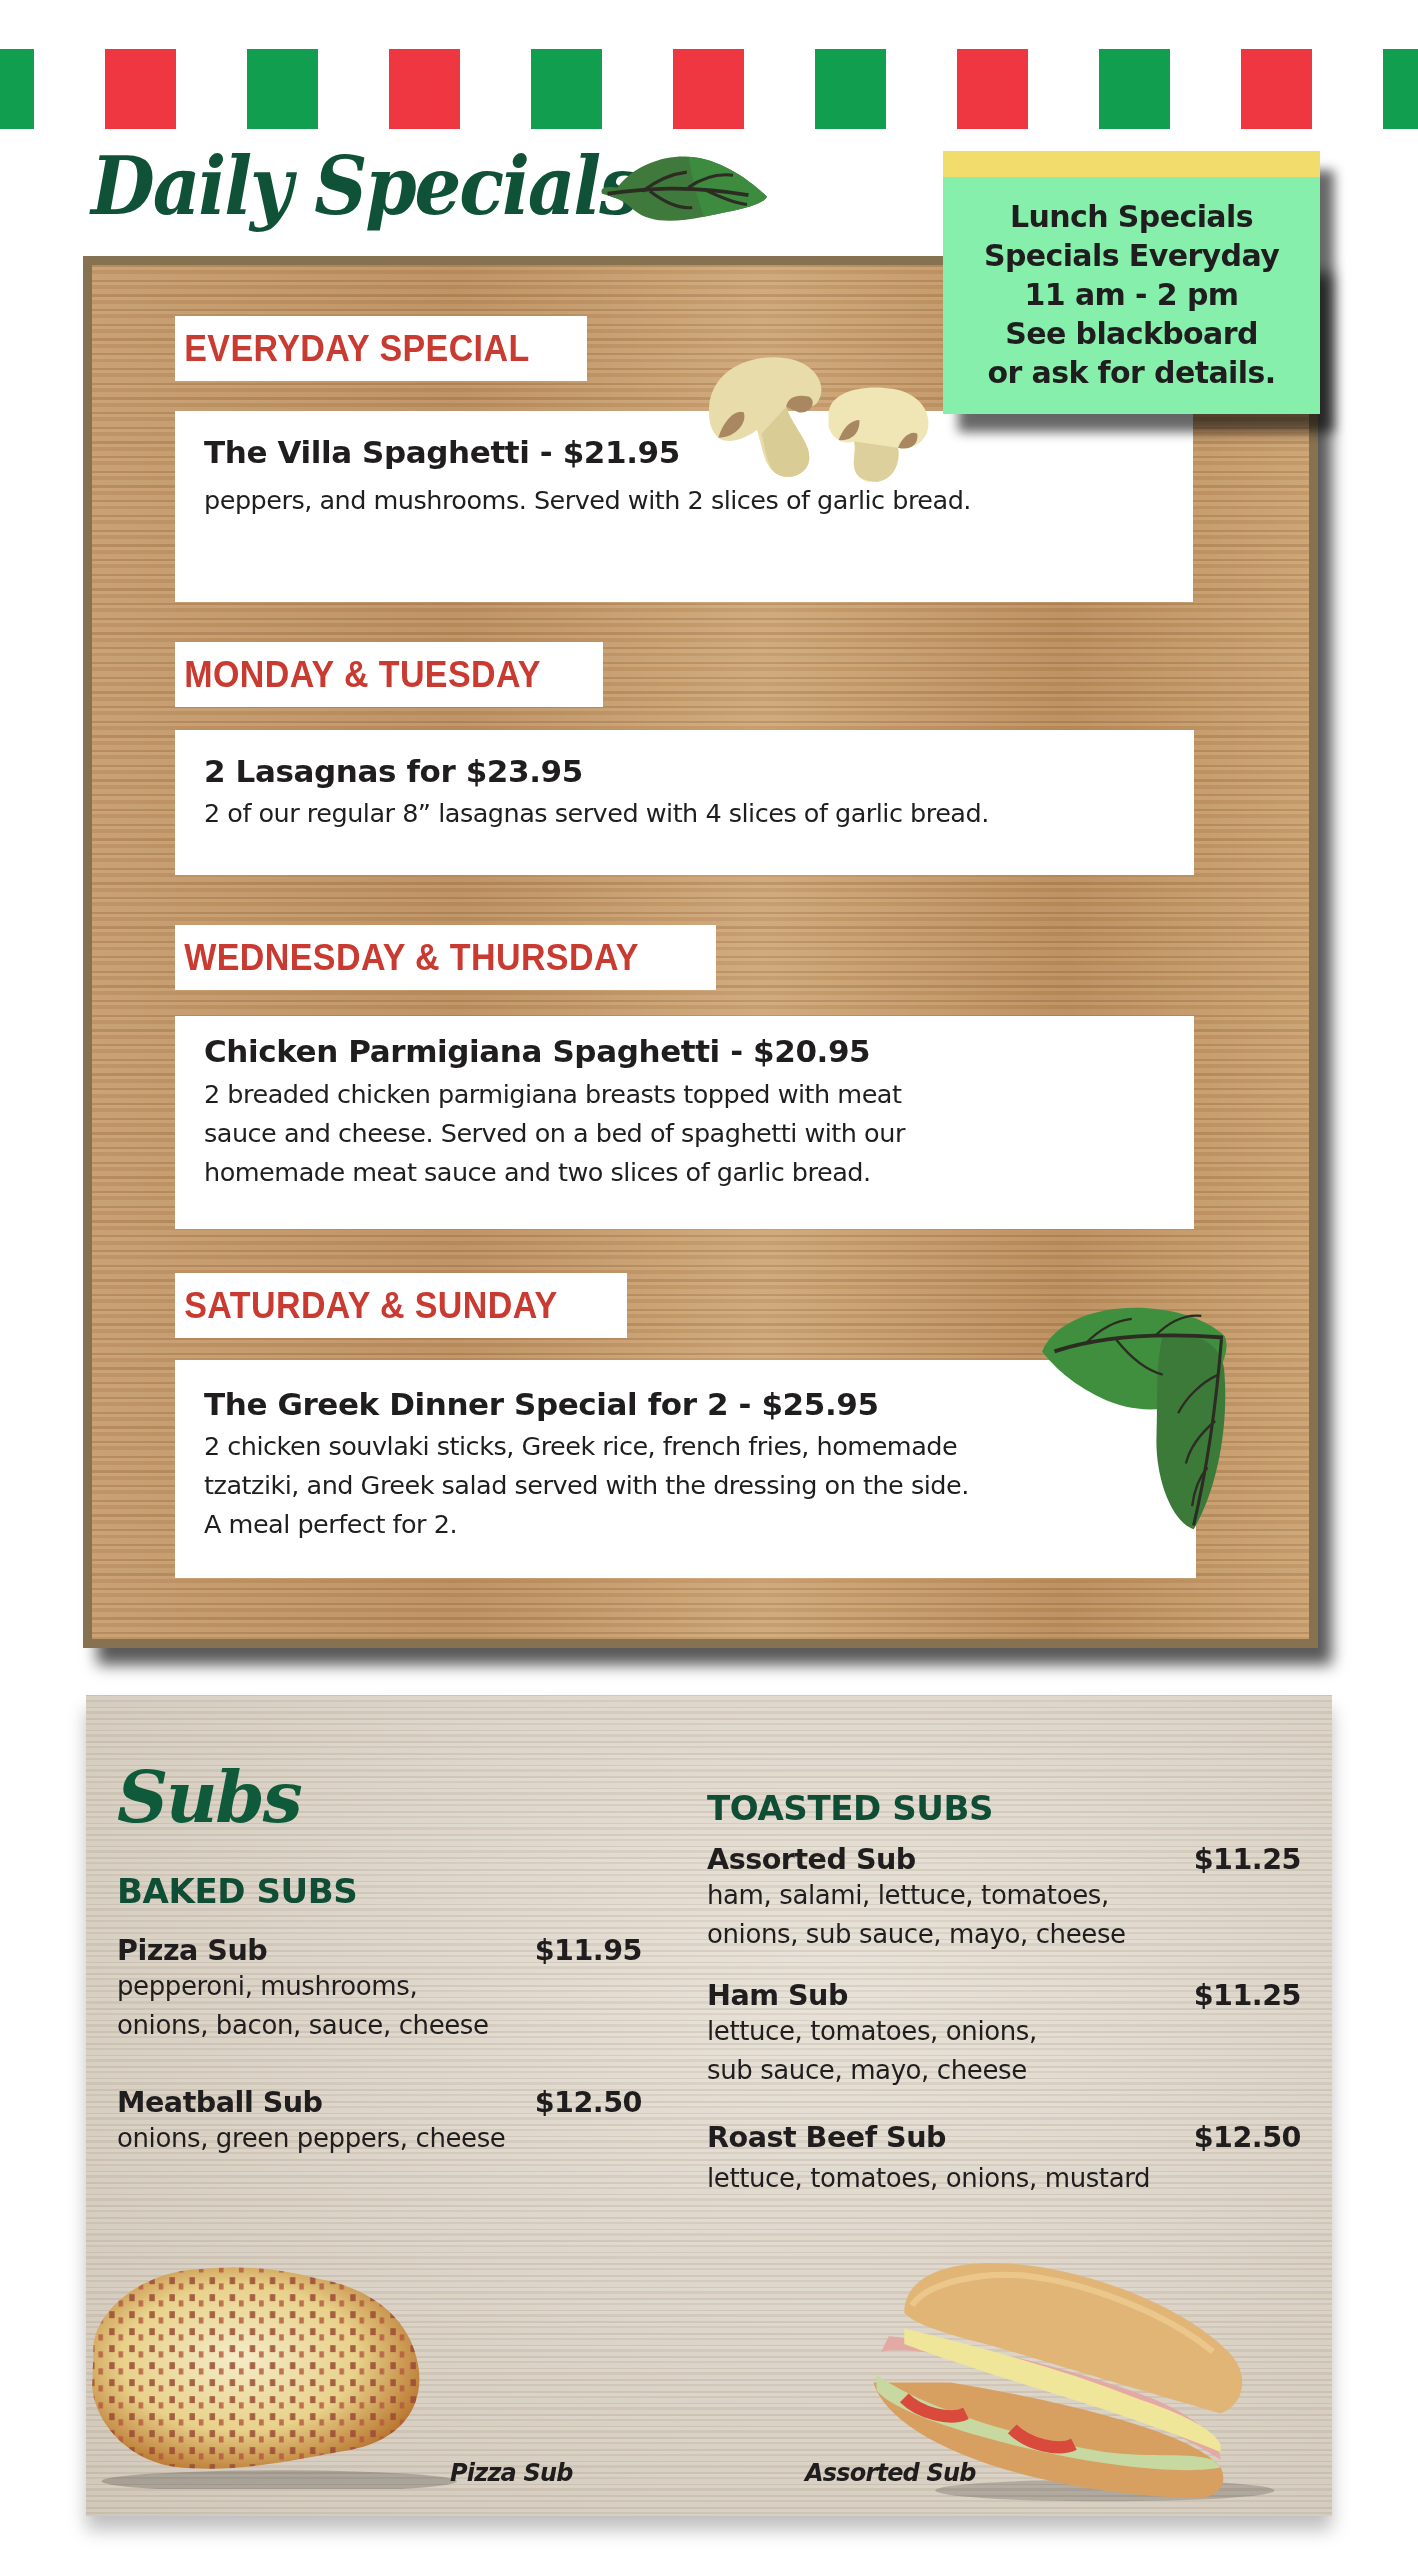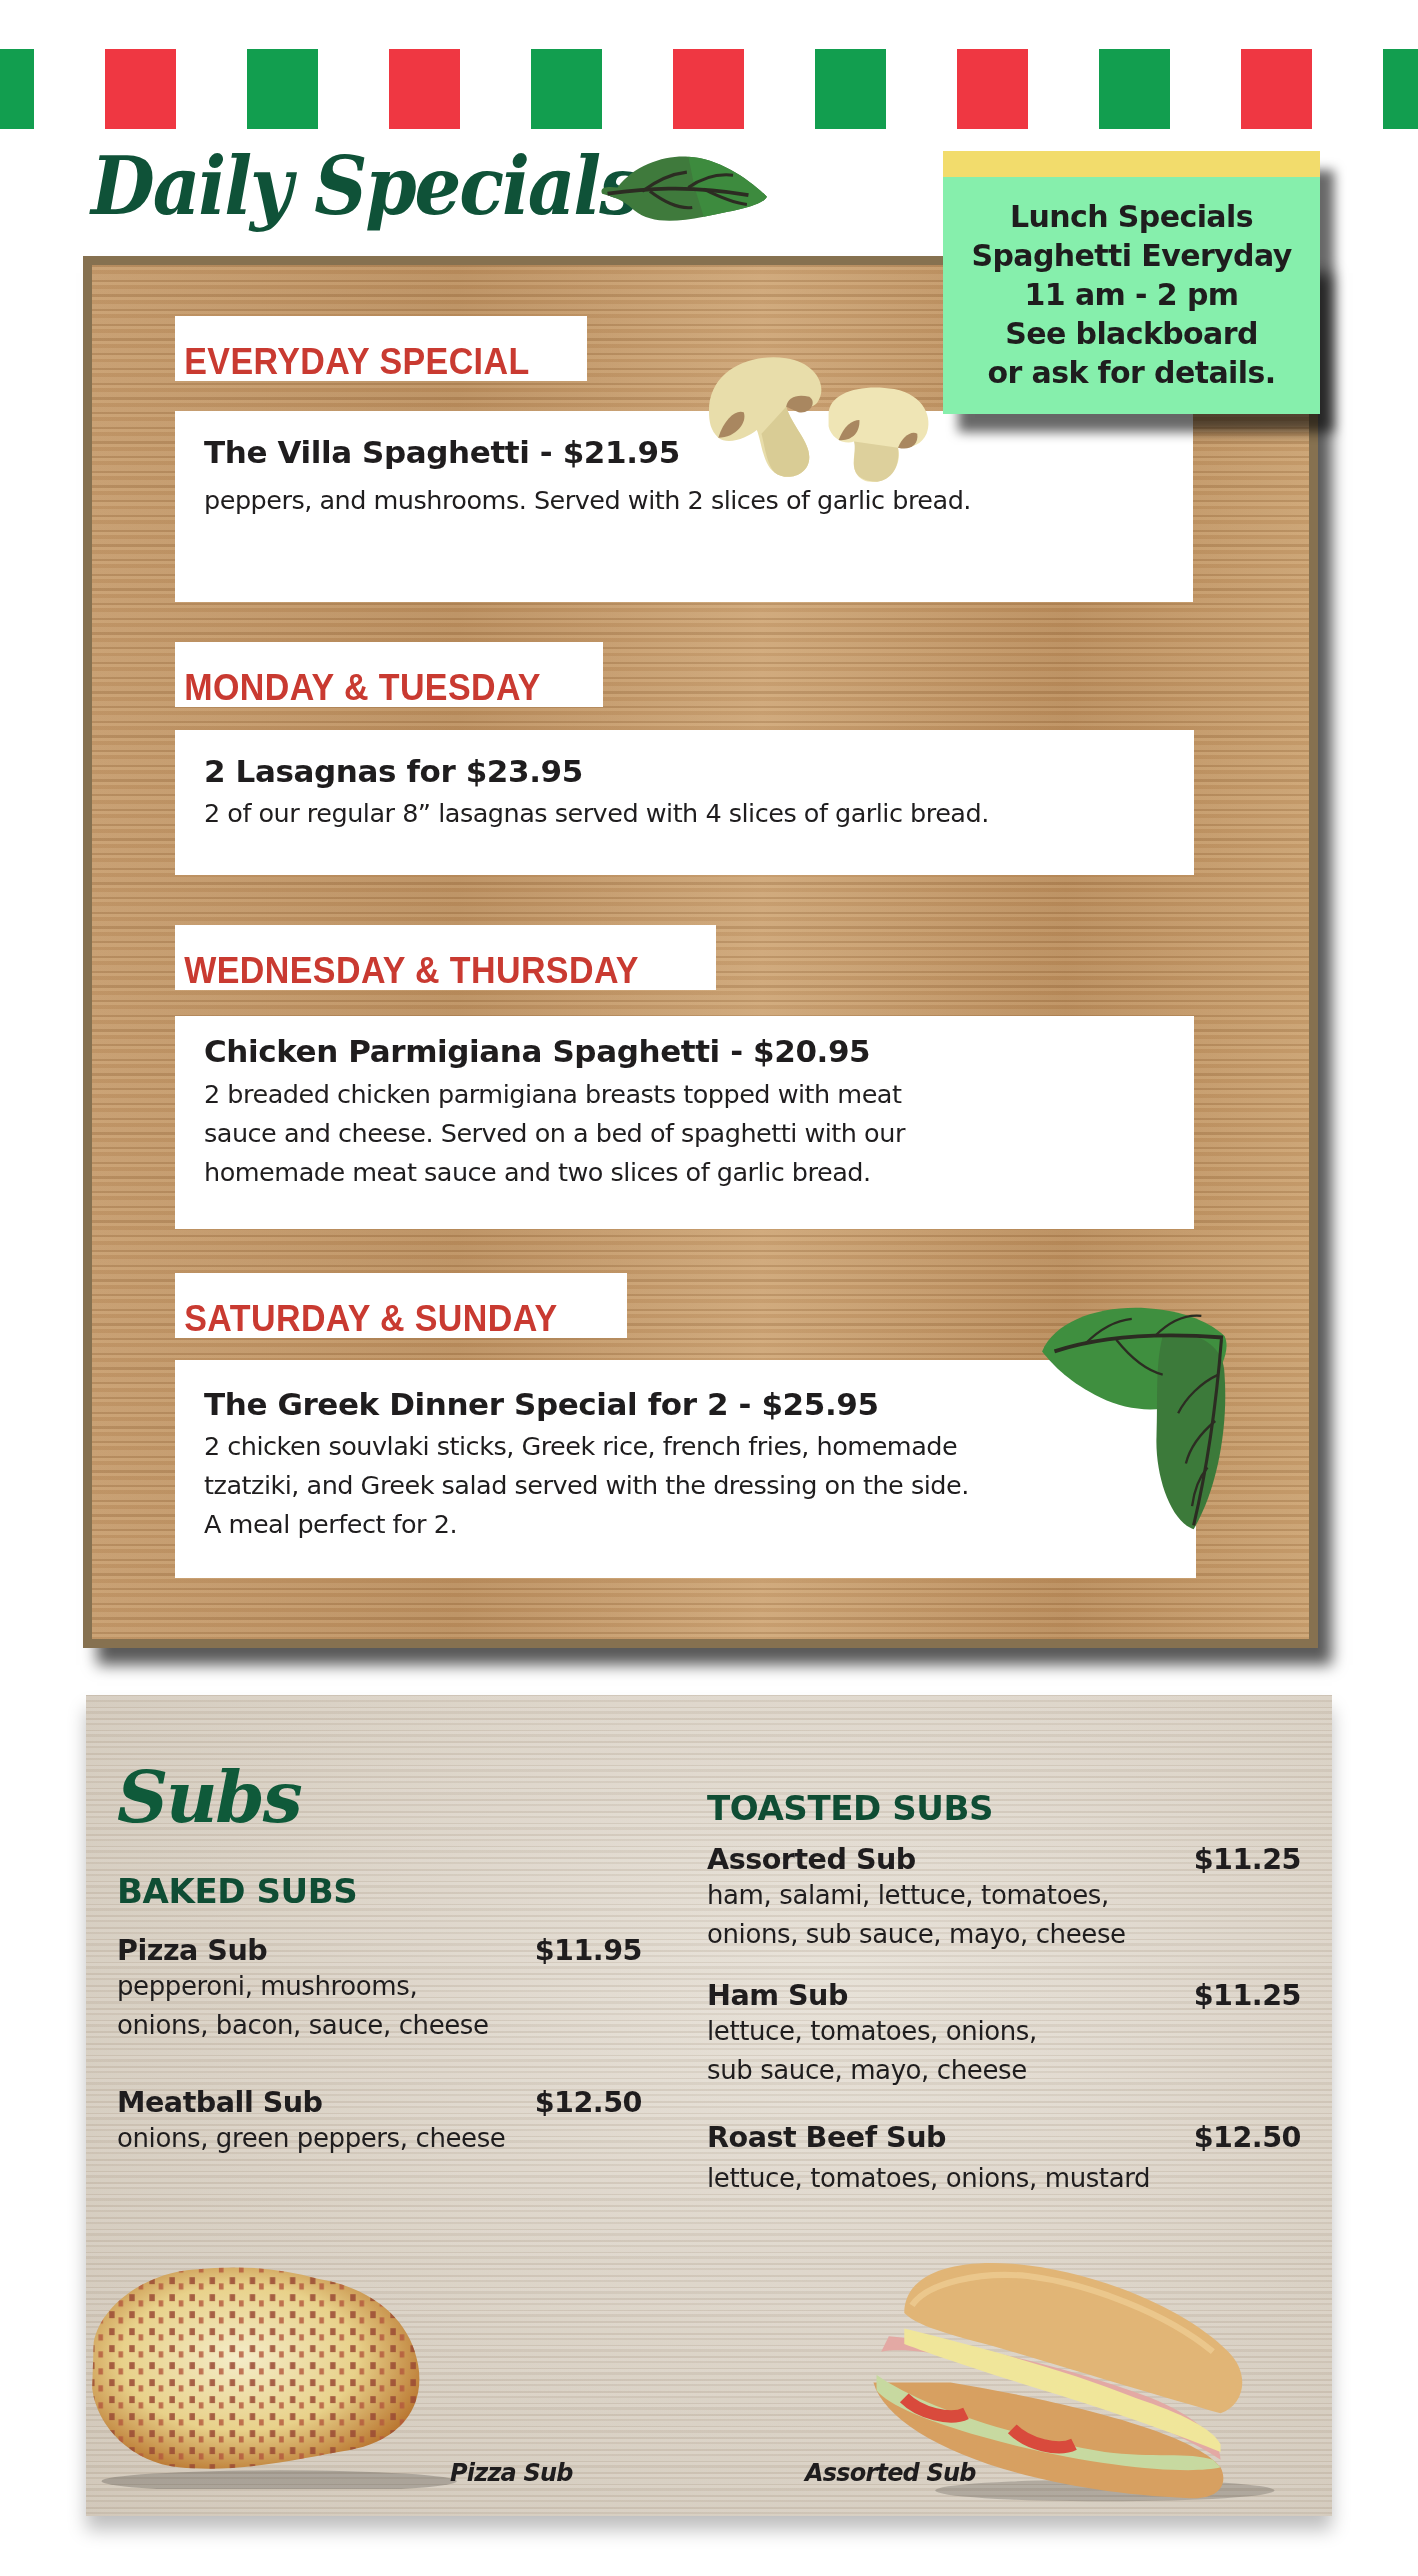--- a/index.html
+++ b/index.html
@@ -23,21 +23,21 @@
   .board {
     position: absolute; left: 83px; top: 256px; width: 1235px; height: 1392px;
     border: 9.3px solid #867150;
     background:
       repeating-linear-gradient(180deg, rgba(120,80,40,0.18) 0 2.3px, rgba(255,230,190,0.12) 2.3px 5.4px, rgba(150,100,50,0.10) 5.4px 9.3px, rgba(255,240,210,0.08) 9.3px 14.7px),
       linear-gradient(90deg, #c49a6c 0%, #b98d5e 30%, #cda577 55%, #b88b5b 80%, #c9a070 100%);
     box-shadow: 14px 17px 14px rgba(0,0,0,0.65);
   }
   .label-box {
     position: absolute; background: #ffffff; height: 65px;
-    display: flex; align-items: flex-end; padding-left: 9.3px;
+    display: flex; align-items: center; padding-left: 9.3px;
   }
   .label-text {
     font-family: "Liberation Sans", sans-serif; font-weight: bold; font-size: 34px;
     color: #C93A31; letter-spacing: 0.4px; white-space: nowrap;
     transform: scaleY(1.08);
   }
   .item-box { position: absolute; background: #ffffff; padding-left: 29px; padding-right: 23px; }
   .item-title {
     font-family: "DejaVu Sans", sans-serif; font-weight: 600; font-size: 31px;
     color: #1f1d1e; white-space: nowrap; letter-spacing: -0.4px;
@@ -182,21 +182,21 @@
   <path d="M4 60 C20 20 80 0 140 4 C200 8 230 30 240 40 C250 60 230 100 200 120 C170 140 120 140 80 120 C40 100 20 80 4 60 Z" fill="#3f8f3f"></path>
   <path d="M160 40 C200 30 240 50 240 90 C245 160 230 240 200 290 C170 280 150 220 152 170 C154 120 150 80 160 40 Z" fill="#3c7a3a"></path>
   <path d="M20 60 C80 40 160 36 238 42" stroke="#2c2c22" stroke-width="5" fill="none"></path>
   <path d="M236 44 C230 120 220 200 200 285" stroke="#2c2c22" stroke-width="4" fill="none"></path>
   <path d="M60 50 C80 30 100 20 120 18 M100 45 C120 70 140 85 160 90 M150 40 C170 20 190 12 210 14 M232 90 C210 100 190 120 180 140 M228 150 C210 165 195 185 190 205 M218 210 C205 225 200 245 198 260" stroke="#2c2c22" stroke-width="3" fill="none"></path>
 </svg>
 
 <div class="note">
   <div class="note-band"></div>
   <div class="note-line">Lunch Specials</div>
-  <div class="note-line">Spaghetti Everyday</div>
+  <div class="note-line">Specials Everyday</div>
   <div class="note-line">11 am - 2 pm</div>
   <div class="note-line">See blackboard</div>
   <div class="note-line">or ask for details.</div>
 </div>
 
 <div class="subs">
   <div class="subs-script">Subs</div>
 
   <div class="subs-heading" style="left:31px;top:176px;">BAKED SUBS</div>
 

